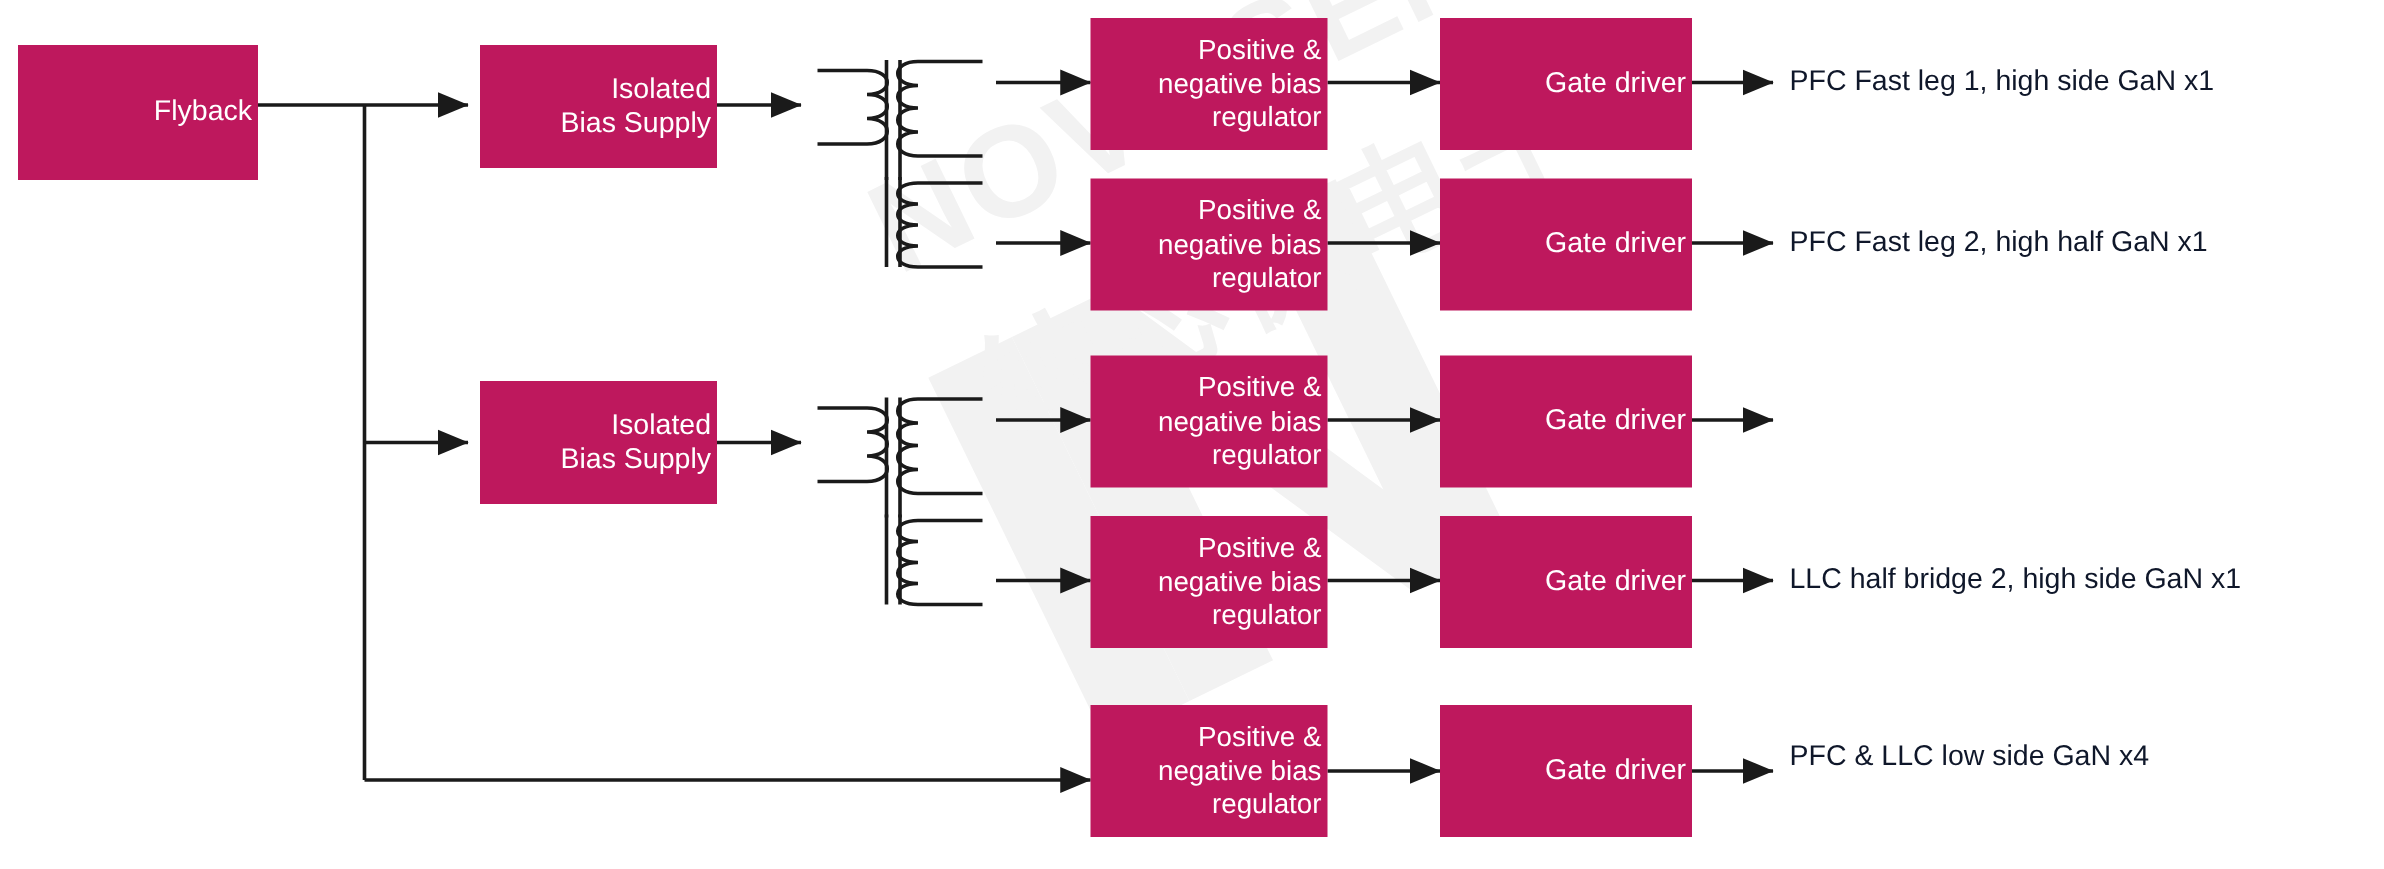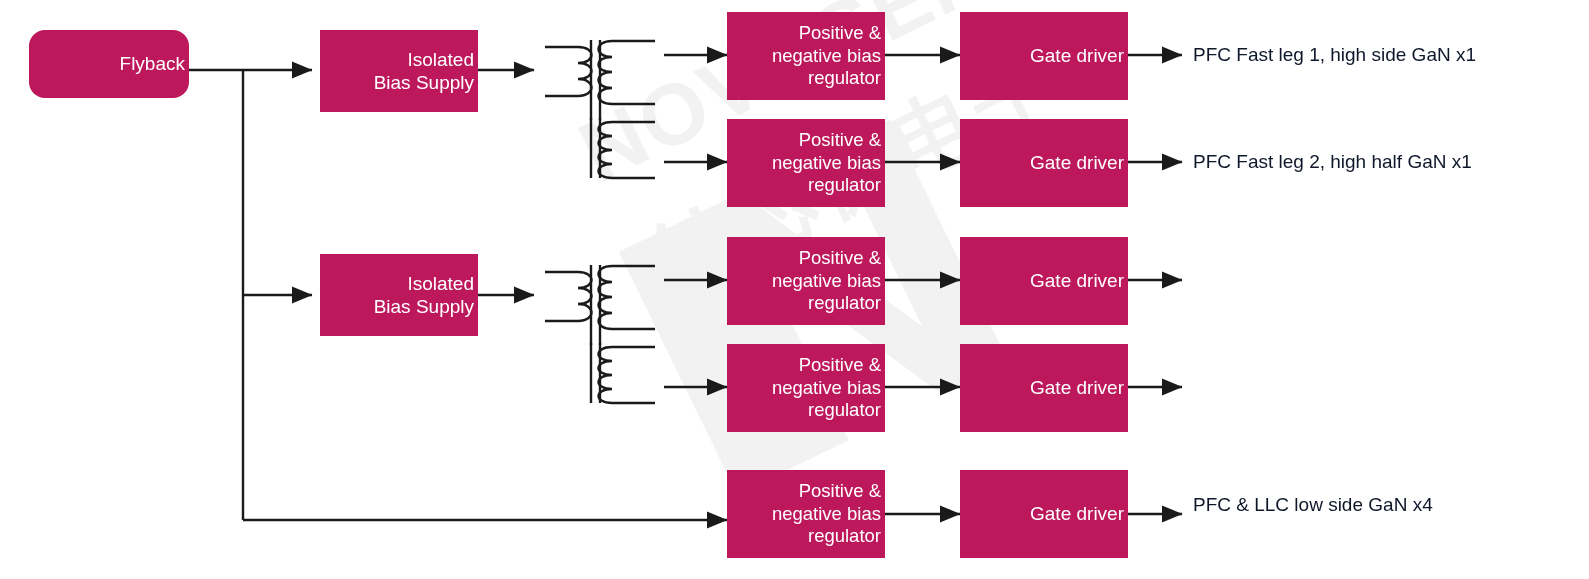--- a/index.html
+++ b/index.html
@@ -149,21 +149,21 @@
       <line x1="885" y1="514" x2="960" y2="514" marker-end="url(#ah)"></line>
 
       <line x1="1128" y1="55" x2="1182" y2="55" marker-end="url(#ah)"></line>
       <line x1="1128" y1="162" x2="1182" y2="162" marker-end="url(#ah)"></line>
       <line x1="1128" y1="280" x2="1182" y2="280" marker-end="url(#ah)"></line>
       <line x1="1128" y1="387" x2="1182" y2="387" marker-end="url(#ah)"></line>
       <line x1="1128" y1="514" x2="1182" y2="514" marker-end="url(#ah)"></line>
     </g>
   </svg>
 
-  <div class="block" style="left:29px;top:30px;width:160px;height:68px;border-radius:16px;">
+  <div class="block" style="left:12px;top:30px;width:160px;height:90px;">
     <span class="txt">Flyback</span>
   </div>
 
   <div class="block" style="left:320px;top:30px;width:158px;height:82px;">
     <span class="txt">
       <span>Isolated</span><br>
       <span>Bias Supply</span>
     </span>
   </div>
 
@@ -216,20 +216,23 @@
   <div class="block block-sm" style="left:727px;top:344px;width:158px;height:88px;">
     <span class="txt">
       <span>Positive &amp;</span><br>
       <span>negative bias</span><br>
       <span>regulator</span>
     </span>
   </div>
   <div class="block" style="left:960px;top:344px;width:168px;height:88px;">
     <span class="txt">Gate driver</span>
   </div>
+  <div class="outlabel" style="left:1193px;top:377px;">
+    <span>LLC half bridge 2, high side GaN x1</span>
+  </div>
 
   <div class="block block-sm" style="left:727px;top:470px;width:158px;height:88px;">
     <span class="txt">
       <span>Positive &amp;</span><br>
       <span>negative bias</span><br>
       <span>regulator</span>
     </span>
   </div>
   <div class="block" style="left:960px;top:470px;width:168px;height:88px;">
     <span class="txt">Gate driver</span>

